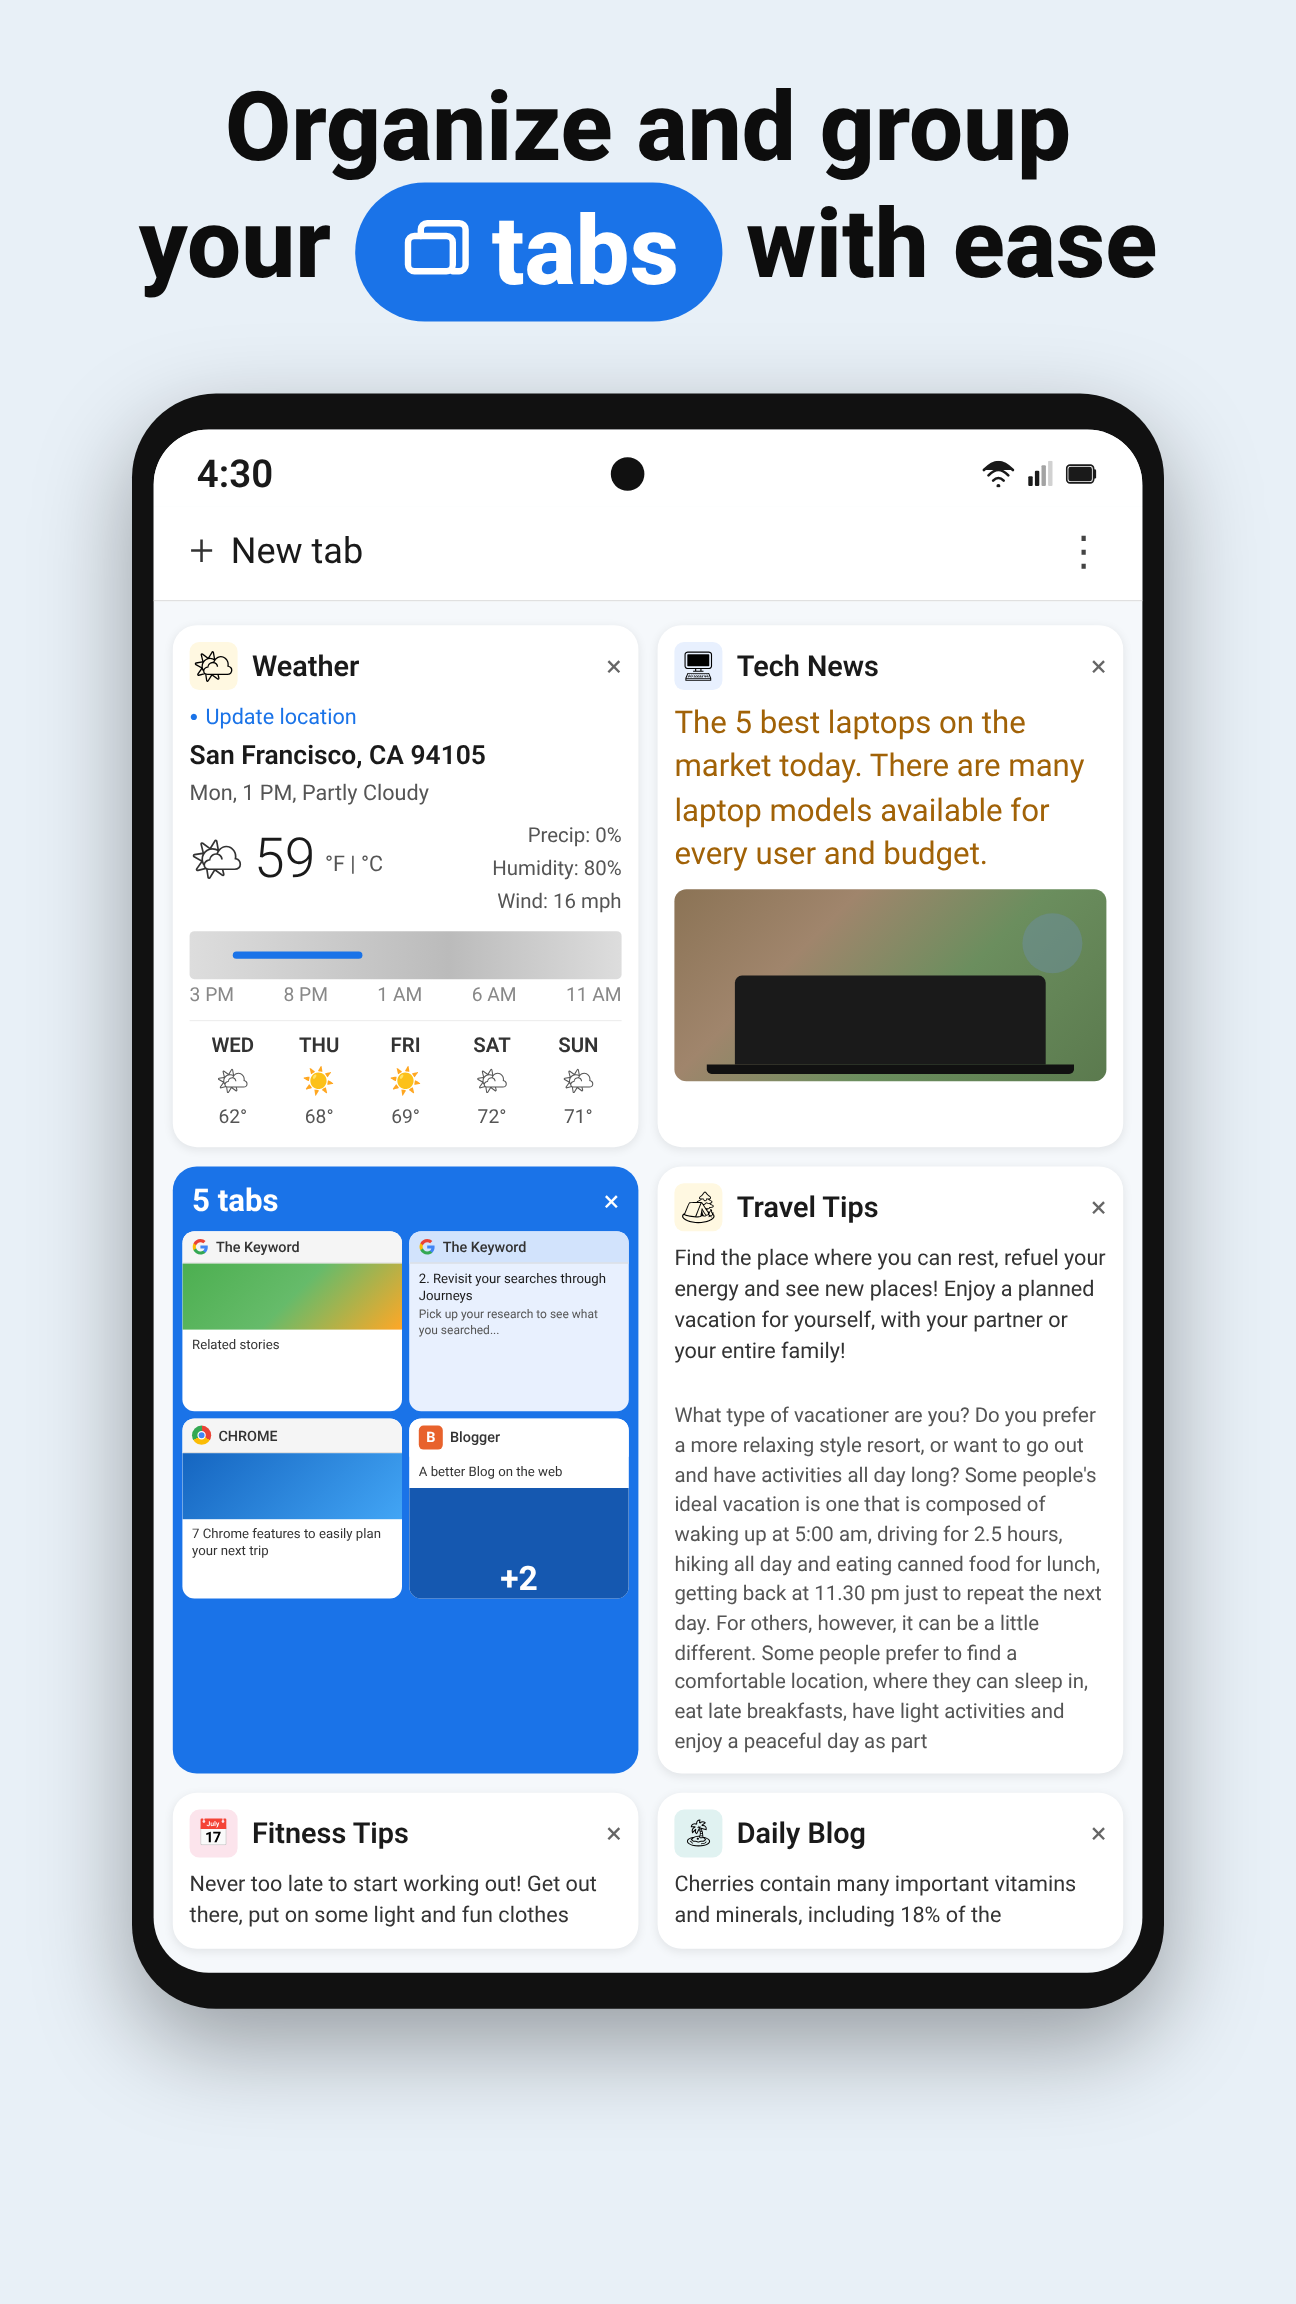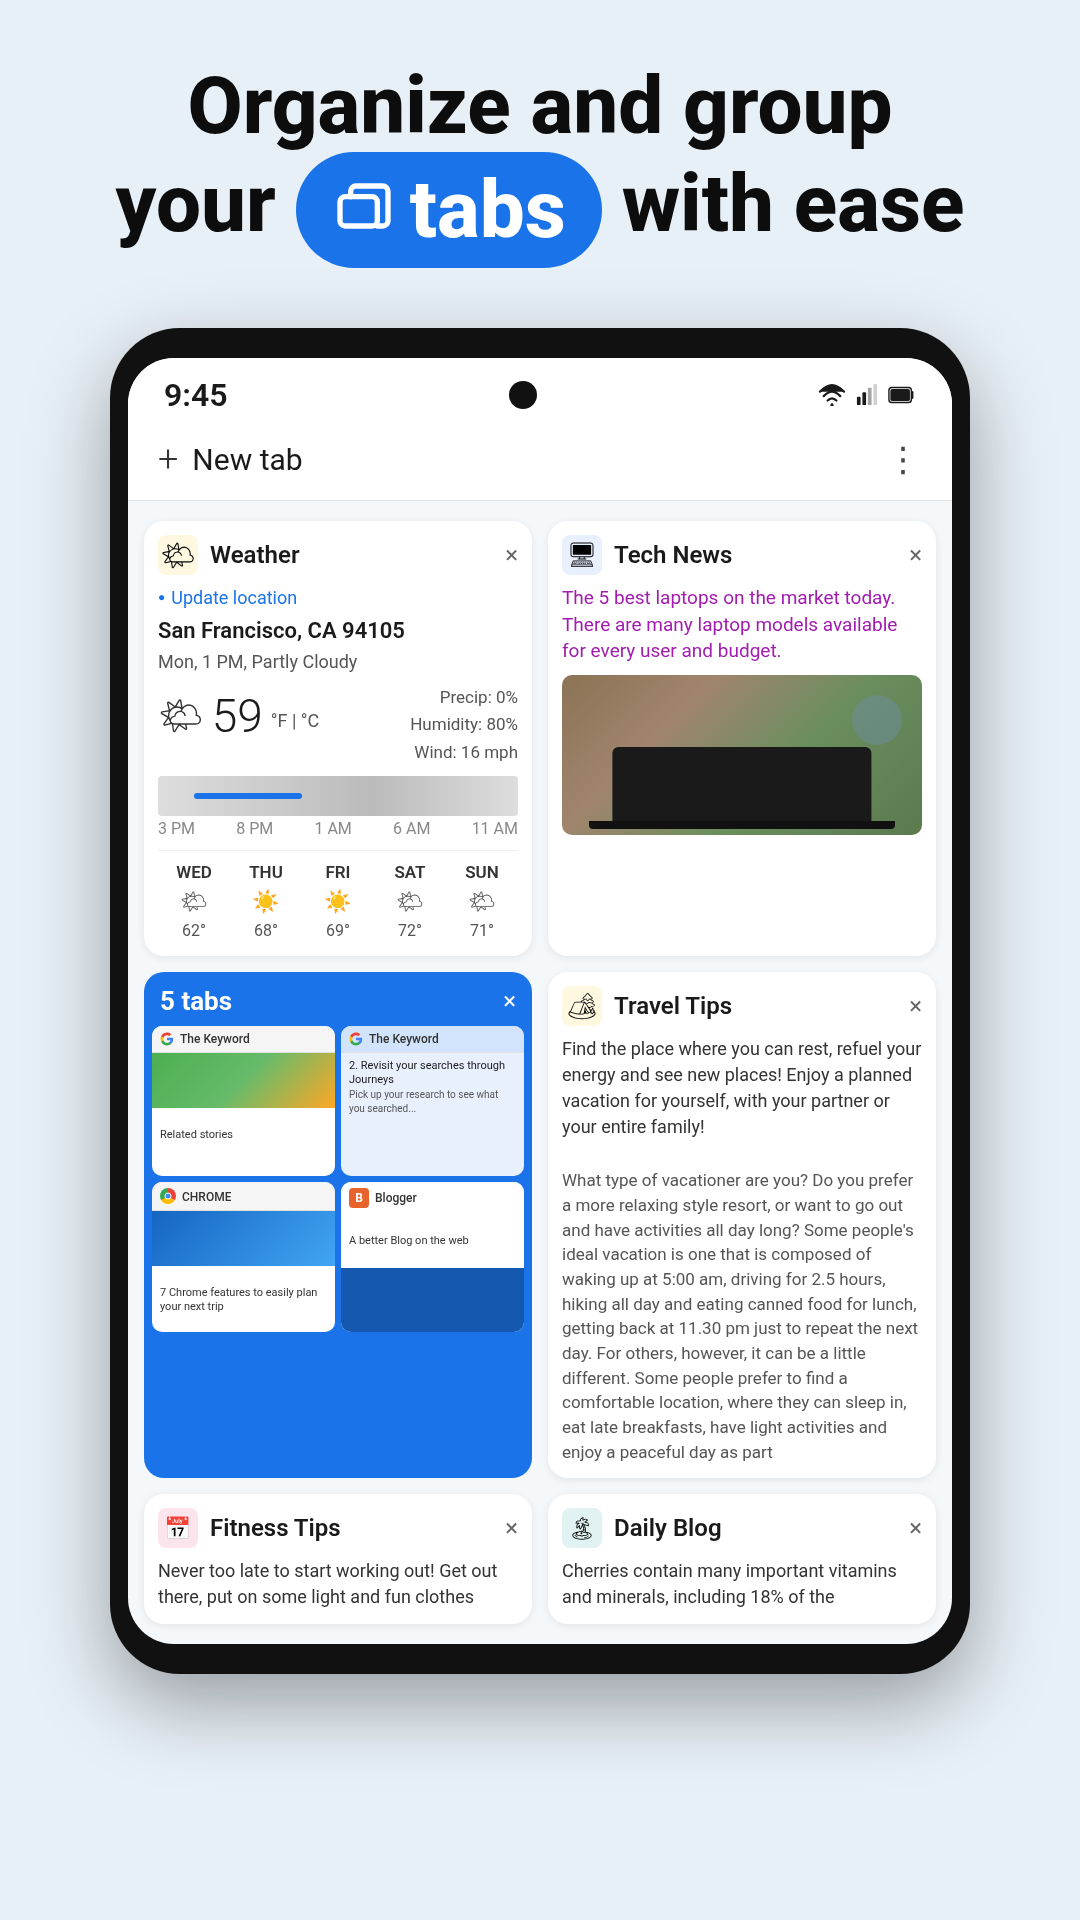--- a/index.html
+++ b/index.html
@@ -280,22 +280,22 @@
     .forecast-temp {
       font-size: 16px;
       color: #555;
     }
 
     
     .tech-card .tab-favicon {
       background: #e8f0fe;
     }
     .tech-text {
-      font-size: 19px;
-      color: #a21caf;
+      font-size: 26px;
+      color: #a16207;
       line-height: 1.4;
       margin-bottom: 10px;
     }
     .tech-image {
       width: 100%;
       height: 160px;
       background: linear-gradient(135deg, #8B7355 0%, #A0856C 30%, #6B8E5E 60%, #5B7A4E 100%);
       border-radius: 10px;
       overflow: hidden;
       position: relative;
@@ -345,21 +345,21 @@
     }
     .mini-tab-title {
       font-size: 12px;
       color: #333;
       font-weight: 500;
       overflow: hidden;
       white-space: nowrap;
       text-overflow: ellipsis;
     }
     .mini-tab-content {
-      padding: 20px 8px;
+      padding: 6px 8px;
       font-size: 11px;
       color: #333;
       line-height: 1.3;
     }
     .mini-tab-plus {
       display: flex;
       align-items: center;
       justify-content: center;
       height: 100%;
       background: #1558b0;
@@ -436,21 +436,21 @@
     </span>
     <span>with ease</span>
   </div>
 </div>
 
 <div class="phone-wrapper">
   <div class="phone-frame">
     <div class="phone-screen">
 
       <div class="status-bar">
-        <span class="status-time">9:45</span>
+        <span class="status-time">4:30</span>
         <div class="status-camera"></div>
         <div class="status-icons">
           <svg width="28" height="22" viewBox="0 0 24 20">
             <path class="wifi-icon" d="M1 7C4.7 3.3 9.1 1 12 1s7.3 2.3 11 6" stroke="#1a1a1a" stroke-width="2" fill="none" stroke-linecap="round"></path>
             <path d="M4.5 11C6.9 8.6 9.3 7 12 7s5.1 1.6 7.5 4" stroke="#1a1a1a" stroke-width="2" fill="none" stroke-linecap="round"></path>
             <path d="M8 15c1.1-1.1 2.4-2 4-2s2.9.9 4 2" stroke="#1a1a1a" stroke-width="2" fill="none" stroke-linecap="round"></path>
             <circle cx="12" cy="19" r="1.5" fill="#1a1a1a"></circle>
           </svg>
           <svg width="22" height="22" viewBox="0 0 24 24">
             <rect x="1" y="14" width="4" height="9" rx="1" fill="#1a1a1a"></rect>

